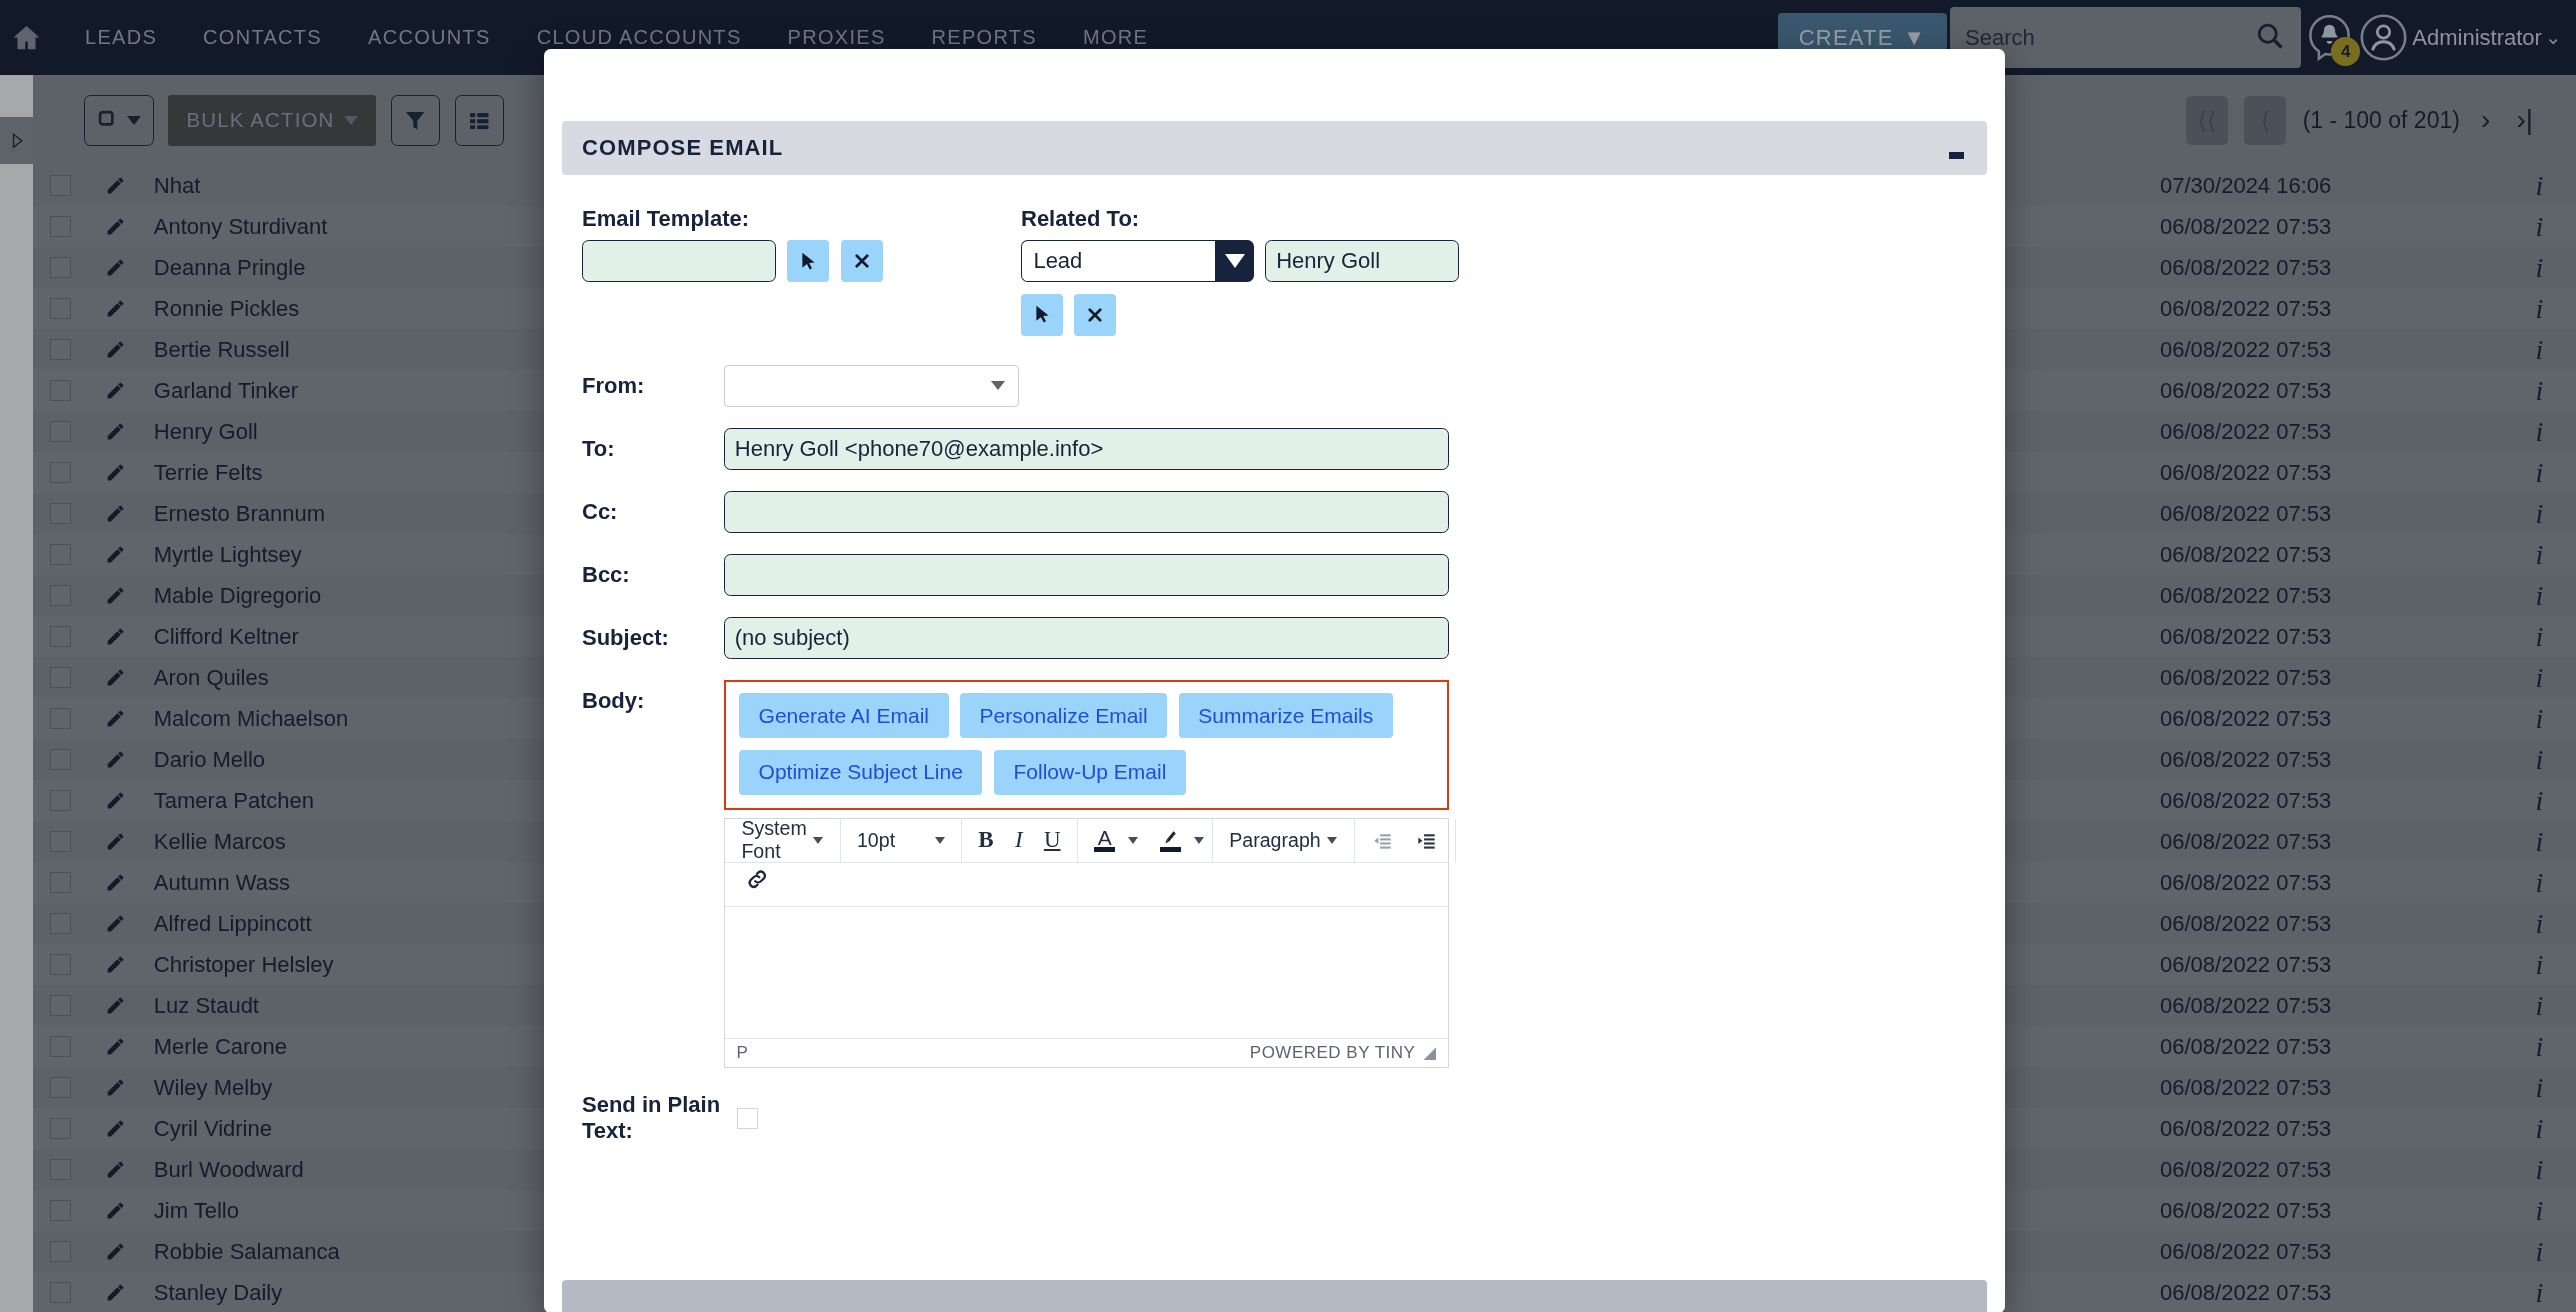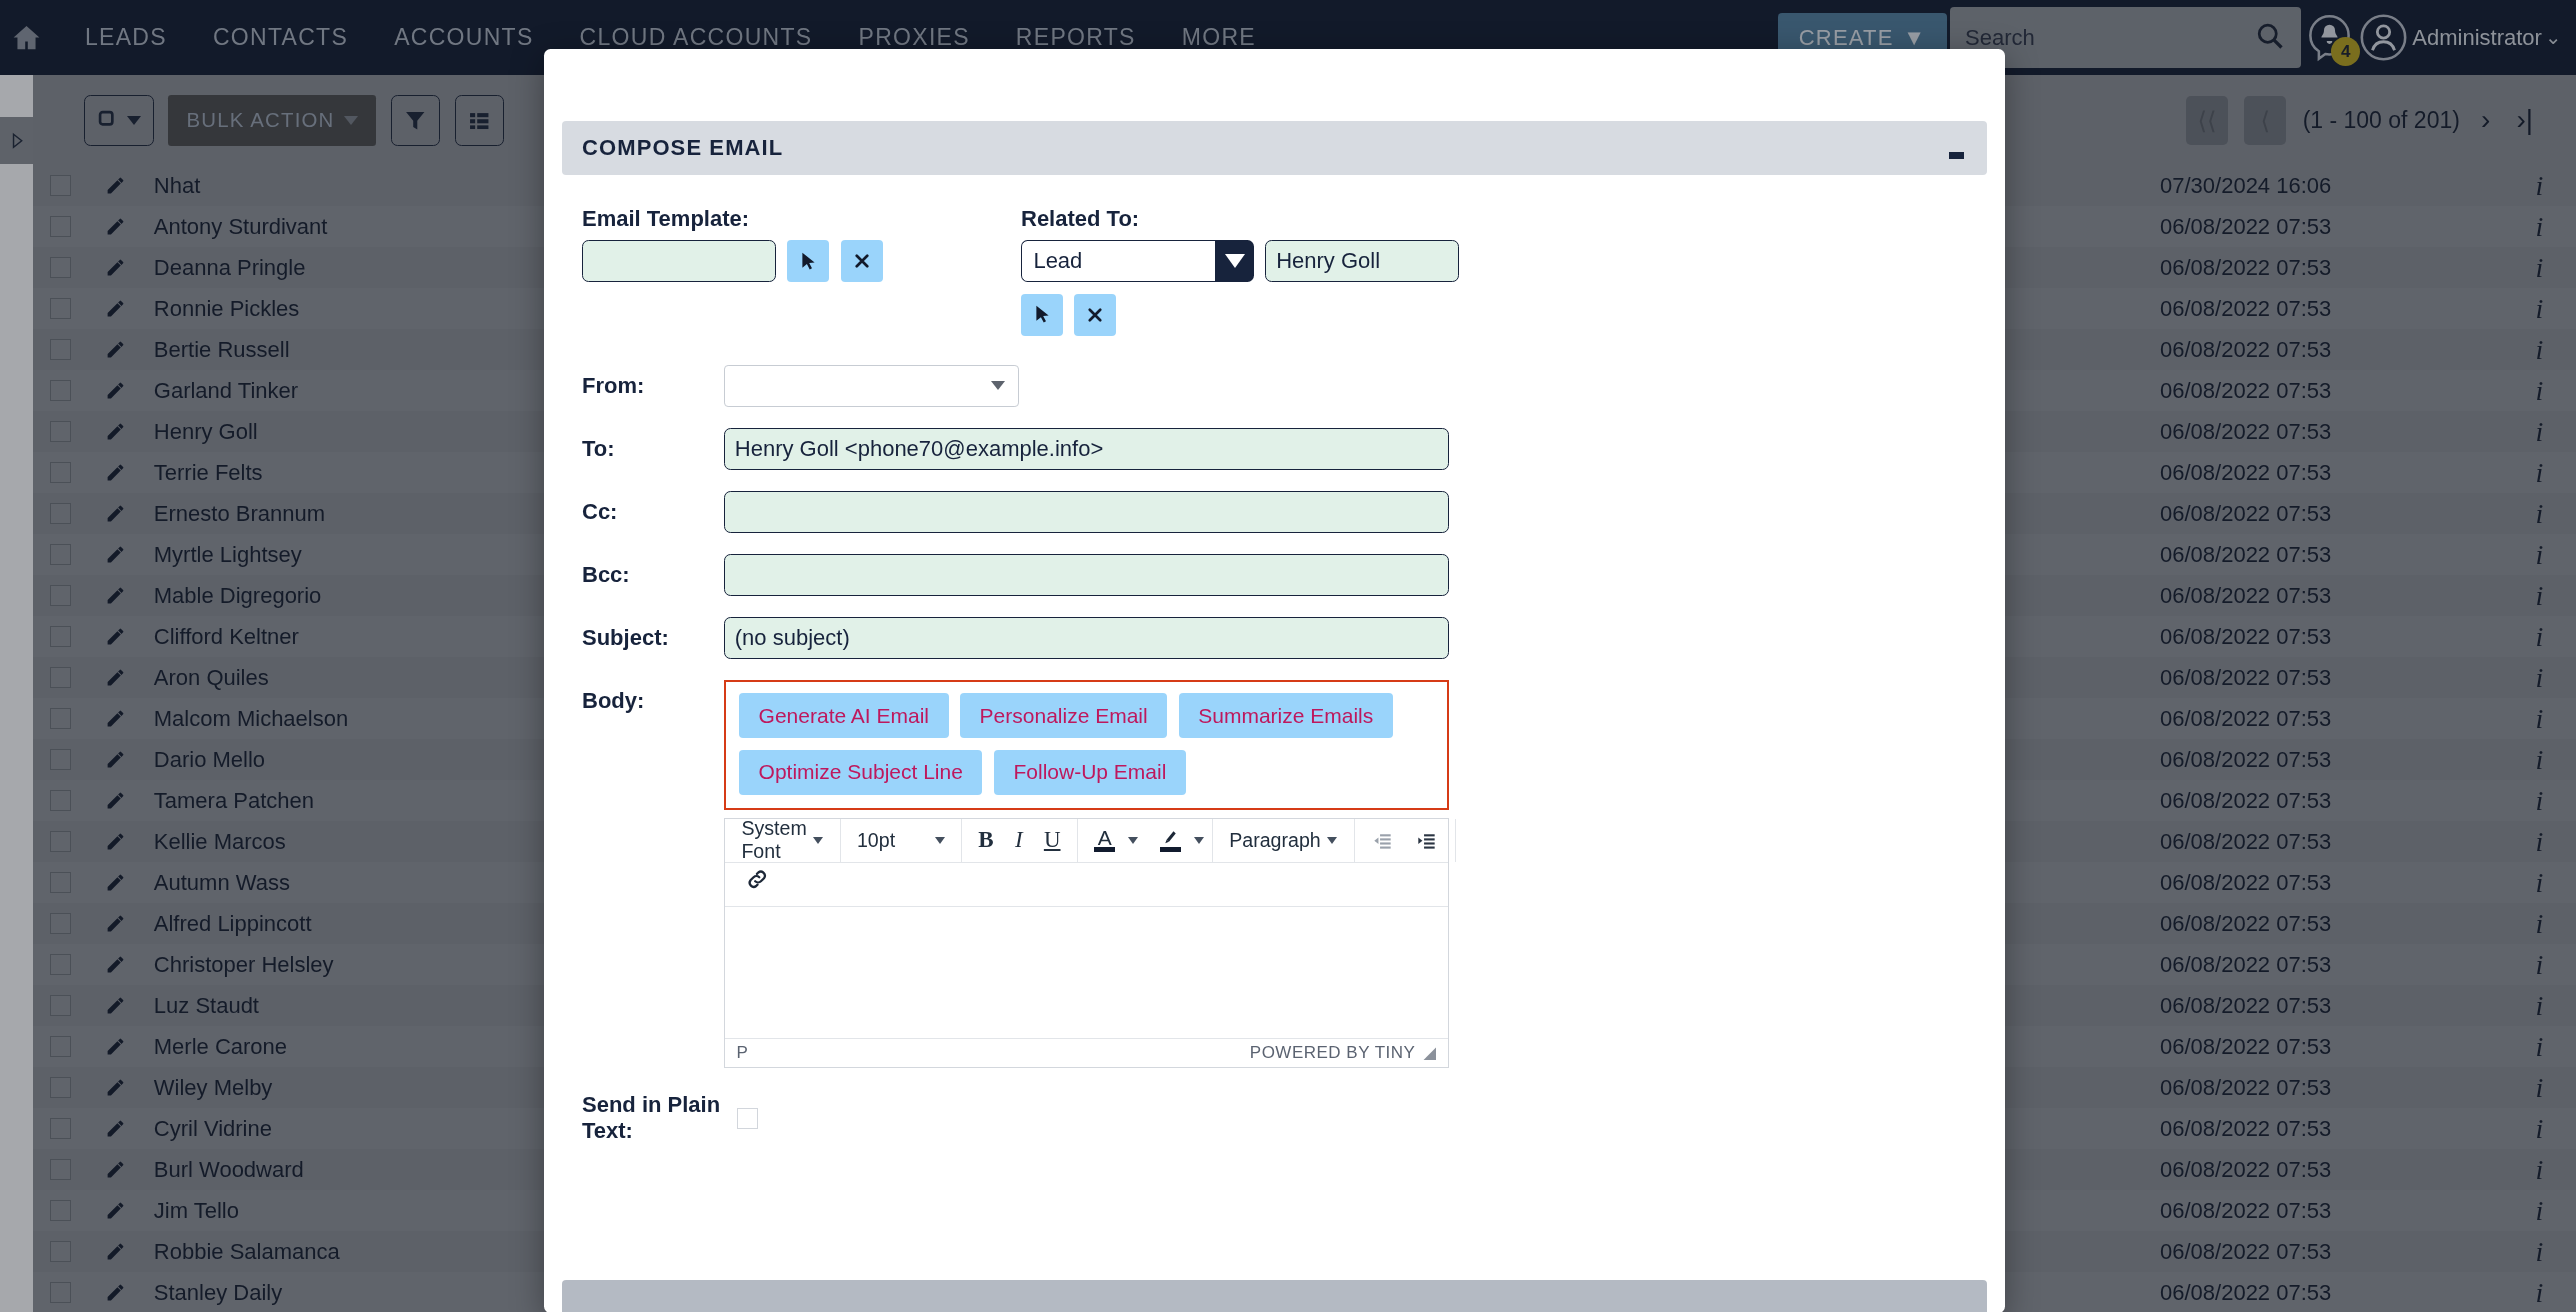--- a/index.html
+++ b/index.html
@@ -13,21 +13,21 @@
   
   #bg { position: absolute; inset: 0; background: #fff; }
 
   .topnav {
     position: absolute; top: 0; left: 0; width: 2576px; height: 75px;
     background: #111b2e; display: flex; align-items: center;
   }
   .home-icon { margin-left: 11.4px; margin-right: 19.6px; display: flex; align-items: center; }
   .nav-items { display: flex; align-items: center; gap: 0px; }
   .nav-item {
-    color: #a9b0bb; font-size: 23px; letter-spacing: 1.3px;
+    color: #a9b0bb; font-size: 20px; letter-spacing: 1.3px;
     padding: 0 23px; white-space: nowrap; cursor: pointer;
   }
   .nav-right {
     position: absolute; right: 0; top: 0; height: 75px;
     display: flex; align-items: center; gap: 3px; padding-right: 14.7px; justify-content: flex-end;
   }
   .create-btn {
     background: #4f7c9b; color: #e9eef3; font-size: 22px; letter-spacing: 1.2px;
     padding: 11.4px 21px; border-radius: 4.1px; display: flex; align-items: center; gap: 9.8px;
     cursor: pointer;
@@ -154,21 +154,21 @@
     padding-right: 13px; cursor: pointer;
   }
   .caret-sm { width: 0; height: 0; border-left: 7.3px solid transparent; border-right: 7.3px solid transparent; border-top: 9px solid #5d636d; }
   .fld-wide { width: 725px; }
 
   .ai-wrap {
     border: 2.4px solid #d63b16; padding: 11.4px 13px 13px 13px; width: 725px;
     display: flex; flex-wrap: wrap; gap: 11.4px;
   }
   .ai-btn {
-    background: #9ad4fb; color: #be185d; font-size: 21px; border-radius: 4.1px;
+    background: #9ad4fb; color: #1d4ed8; font-size: 21px; border-radius: 4.1px;
     padding: 10.6px 19.6px; cursor: pointer; white-space: nowrap;
   }
 
   .editor { width: 725px; border: 0.8px solid #d3d7dd; margin-top: 8.2px; background: #fff; }
   .tb-row { display: flex; align-items: flex-start; height: 44px; border-bottom: 0.8px solid #e2e5e9; }
   .tb-row:last-of-type { border-bottom: none; }
   .tb-grp { display: flex; align-items: center; height: 100%; border-right: 0.8px solid #e2e5e9; padding: 0 8.2px; gap: 4.9px; }
   .tb-item {
     display: flex; align-items: center; gap: 6.5px; padding: 0 8.2px; height: 33px;
     color: #222f3e; font-size: 19.6px; cursor: pointer; border-radius: 3.3px;

